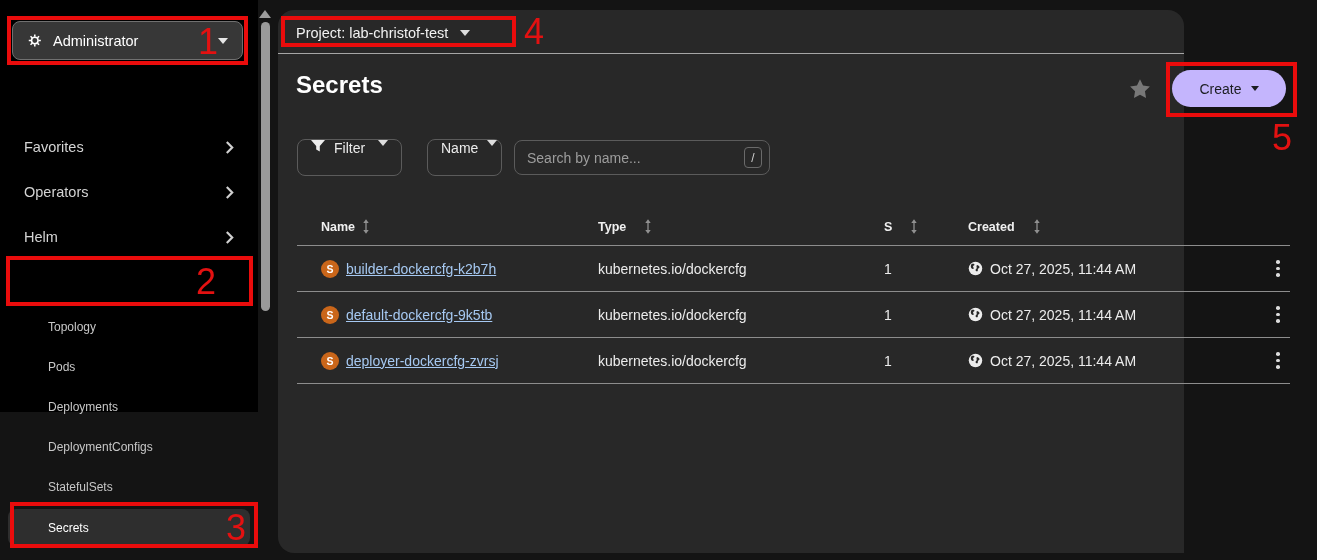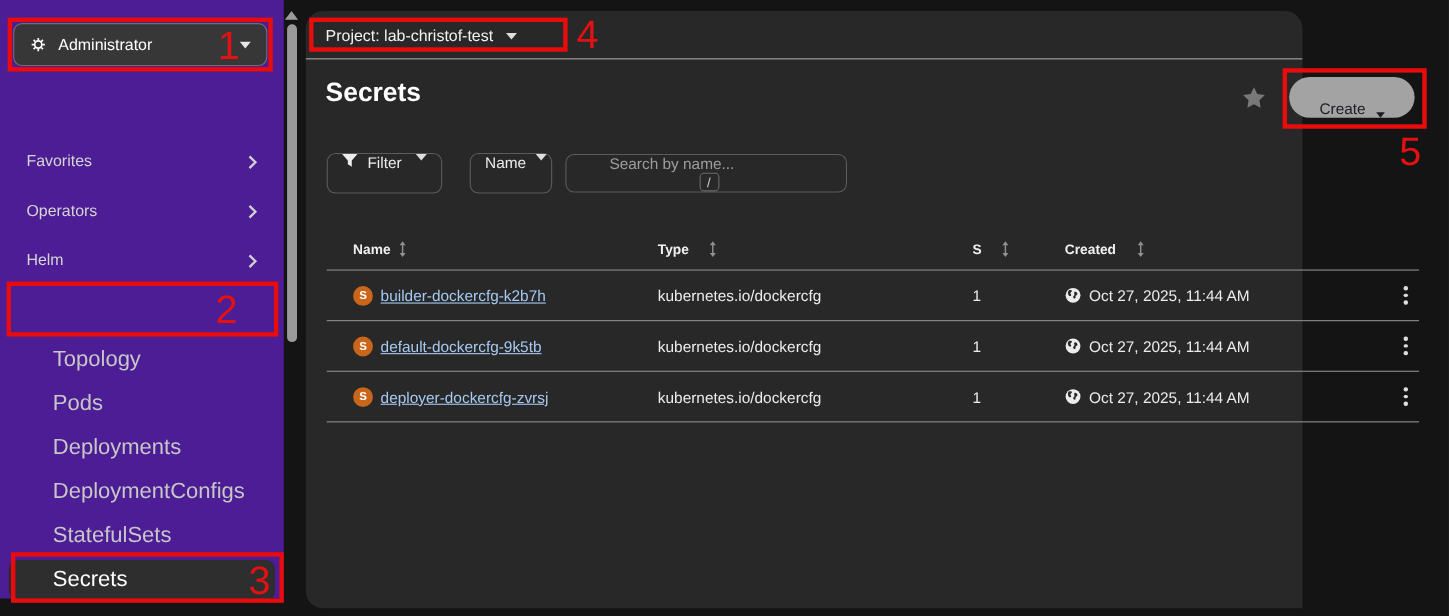--- a/index.html
+++ b/index.html
@@ -1,58 +1,58 @@
 <!DOCTYPE html>
 <html><head>
 <meta charset="utf-8">
 <style>
   * { margin:0; padding:0; box-sizing:border-box; }
   html,body { width:1317px; height:560px; overflow:hidden; }
   body { background:#141414; font-family:"Liberation Sans", sans-serif; color:#e8e8e8; position:relative; }
 
   
-  .sidebar { position:absolute; left:0; top:0; width:258px; height:544px; background:#4c1d95; }
+  .sidebar { position:absolute; left:0; top:0; width:258px; height:412px; background:#000000; }
   .persp-toggle { position:absolute; left:12px; top:21px; width:231px; height:39px;
     background:#373737; border:1.5px solid #707070; border-radius:8px;
     display:flex; align-items:center; padding:0 14px; gap:9px; cursor:pointer; }
   .persp-label { font-size:14.5px; color:#fff; }
   .caret-down { width:0; height:0; border-left:5px solid transparent; border-right:5px solid transparent;
     border-top:6px solid #e6e6e6; margin-left:auto; }
   .nav-item { position:absolute; left:8px; width:242px; height:36px; border-radius:8px;
     display:flex; align-items:center; padding:0 16px; cursor:pointer; font-size:14.5px; color:#d4d4d4; }
   .nav-item.hl { background:#2e2e2e; color:#fff; height:37px; }
   .nav-item .chev { margin-left:auto; display:flex; }
-  .nav-sub { padding-left:40px; font-size:20px; color:#c7c7c7; }
+  .nav-sub { padding-left:40px; font-size:12px; color:#c7c7c7; }
 
   
   .sb-scroll-up { position:absolute; left:259px; top:10px; width:0; height:0;
     border-left:6px solid transparent; border-right:6px solid transparent; border-bottom:8px solid #9c9c9c; }
   .sb-scroll-thumb { position:absolute; left:261px; top:22px; width:9px; height:289px; background:#9a9a9a; border-radius:5px; }
 
   
   .panel { position:absolute; left:278px; top:10px; width:906px; height:543px;
     background:#282828; border-radius:16px 16px 0 16px; }
   .project-bar { position:absolute; left:0; top:0; width:100%; height:44px; border-bottom:1px solid #a6a6a6; }
   .project-toggle { position:absolute; left:18px; top:10px; display:flex; align-items:center; gap:12px;
     font-size:14.5px; color:#f2f2f2; cursor:pointer; height:26px; }
   .project-toggle .caret-down { border-top-color:#dedede; margin-left:0; }
 
   .page-title { position:absolute; left:18px; top:61px; font-size:24px; font-weight:700; color:#ffffff; }
   .star-btn { position:absolute; left:851px; top:68px; width:22px; height:22px; cursor:pointer; }
-  .create-btn { position:absolute; left:894px; top:60px; width:114px; height:37px; background:#a3a3a3;
-    border:none; border-radius:19px; display:flex; align-items:flex-end; justify-content:center; gap:9px;
+  .create-btn { position:absolute; left:894px; top:60px; width:114px; height:37px; background:#c4b5fd;
+    border:none; border-radius:19px; display:flex; align-items:center; justify-content:center; gap:9px;
     font-size:14px; color:#1b1d21; font-family:"Liberation Sans",sans-serif; cursor:pointer; }
   .create-btn .caret-down { border-top-color:#1b1d21; margin-left:0; border-left-width:4.5px; border-right-width:4.5px; border-top-width:5.5px; }
 
   
   .tb-btn { position:absolute; top:129px; height:37px; background:transparent; border:1px solid #5b5b5b;
     border-radius:8px; display:flex; gap:9px; padding:0 13px;
     font-size:14px; color:#ececec; font-family:"Liberation Sans",sans-serif; cursor:pointer; }
   .search-wrap { position:absolute; left:236px; top:130px; width:256px; height:35px; border:1px solid #5b5b5b;
-    border-radius:8px; display:flex; align-items:center; padding:0 7px 0 12px;flex-direction:column; }
+    border-radius:8px; display:flex; align-items:center; padding:0 7px 0 12px; }
   .search-wrap input { flex:1; background:transparent; border:none; outline:none; font-size:14px;
     color:#e6e6e6; font-family:"Liberation Sans",sans-serif; }
   .search-wrap input::placeholder { color:#9d9d9d; }
   .kbd-slash { width:18px; height:21px; border:1px solid #6a6a6a; border-radius:4px; font-size:12px;
     color:#cfcfcf; display:flex; align-items:center; justify-content:center; }
 
   
   .table { position:absolute; left:19px; top:198px; width:993px; }
   .t-row { display:grid; grid-template-columns:293px 286px 84px 286px 44px; align-items:center; }
   .t-head { height:38px; border-bottom:1px solid #8d8d8d; }

